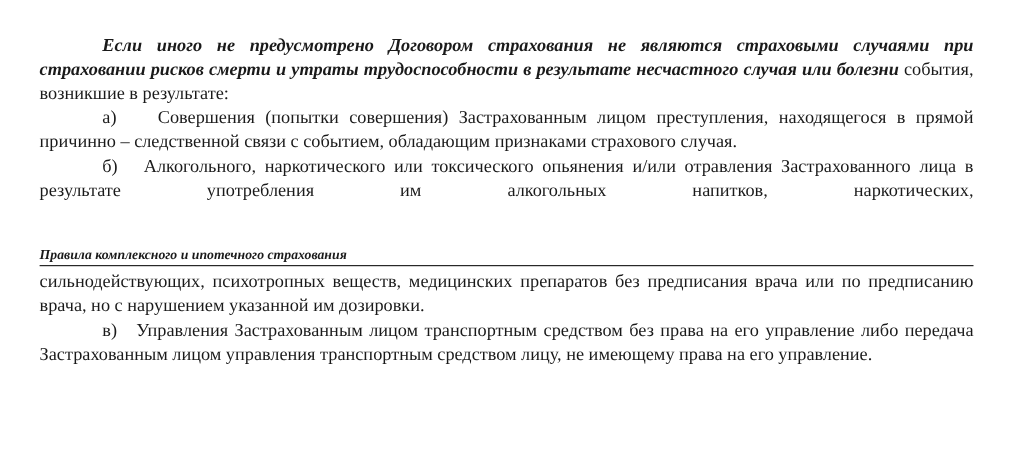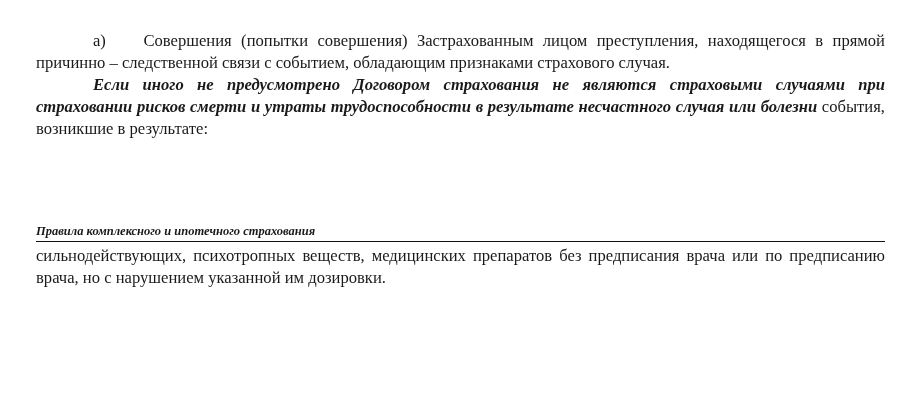--- a/index.html
+++ b/index.html
@@ -13,22 +13,24 @@
     .bi { font-weight: bold; font-style: italic; }
     .hdr { position: absolute; left: 36px; width: 849px; top: 221px; height: 20px;
            text-align: left; font-size: 12.5px; font-weight: bold; font-style: italic; line-height: 20px; }
     .rule { position: absolute; left: 36px; width: 849px; top: 241px; height: 0;
             border-top: 1.5px solid #111; }
   </style>
 </head>
 <body>
 
 <div class="page block1">
+  <p class="ind"><span class="bi">Если иного не предусмотрено Договором страхования не являются страховыми случаями при страховании рисков смерти и утраты трудоспособности в результате несчастного случая или болезни</span><span> события, возникшие в результате:</span></p>
   <p class="ind">а)&nbsp;&nbsp;&nbsp;&nbsp;Совершения (попытки совершения) Застрахованным лицом преступления, находящегося в прямой причинно – следственной связи с событием, обладающим признаками страхового случая.</p>
-  <p class="ind"><span class="bi">Если иного не предусмотрено Договором страхования не являются страховыми случаями при страховании рисков смерти и утраты трудоспособности в результате несчастного случая или болезни</span><span> события, возникшие в результате:</span></p>
+  <p class="ind" style="text-align-last: justify;">б)&nbsp;&nbsp;&nbsp;Алкогольного, наркотического или токсического опьянения и/или отравления Застрахованного лица в результате употребления им алкогольных напитков, наркотических,</p>
 </div>
 
 <div class="hdr">Правила комплексного и ипотечного страхования</div>
 <div class="rule"></div>
 
 <div class="page block2">
   <p>сильнодействующих, психотропных веществ, медицинских препаратов без предписания врача или по предписанию врача, но с нарушением указанной им дозировки.</p>
+  <p class="ind">в)&nbsp;&nbsp;&nbsp;Управления Застрахованным лицом транспортным средством без права на его управление либо передача Застрахованным лицом управления транспортным средством лицу, не имеющему права на его управление.</p>
 </div>
 
 </body></html>

